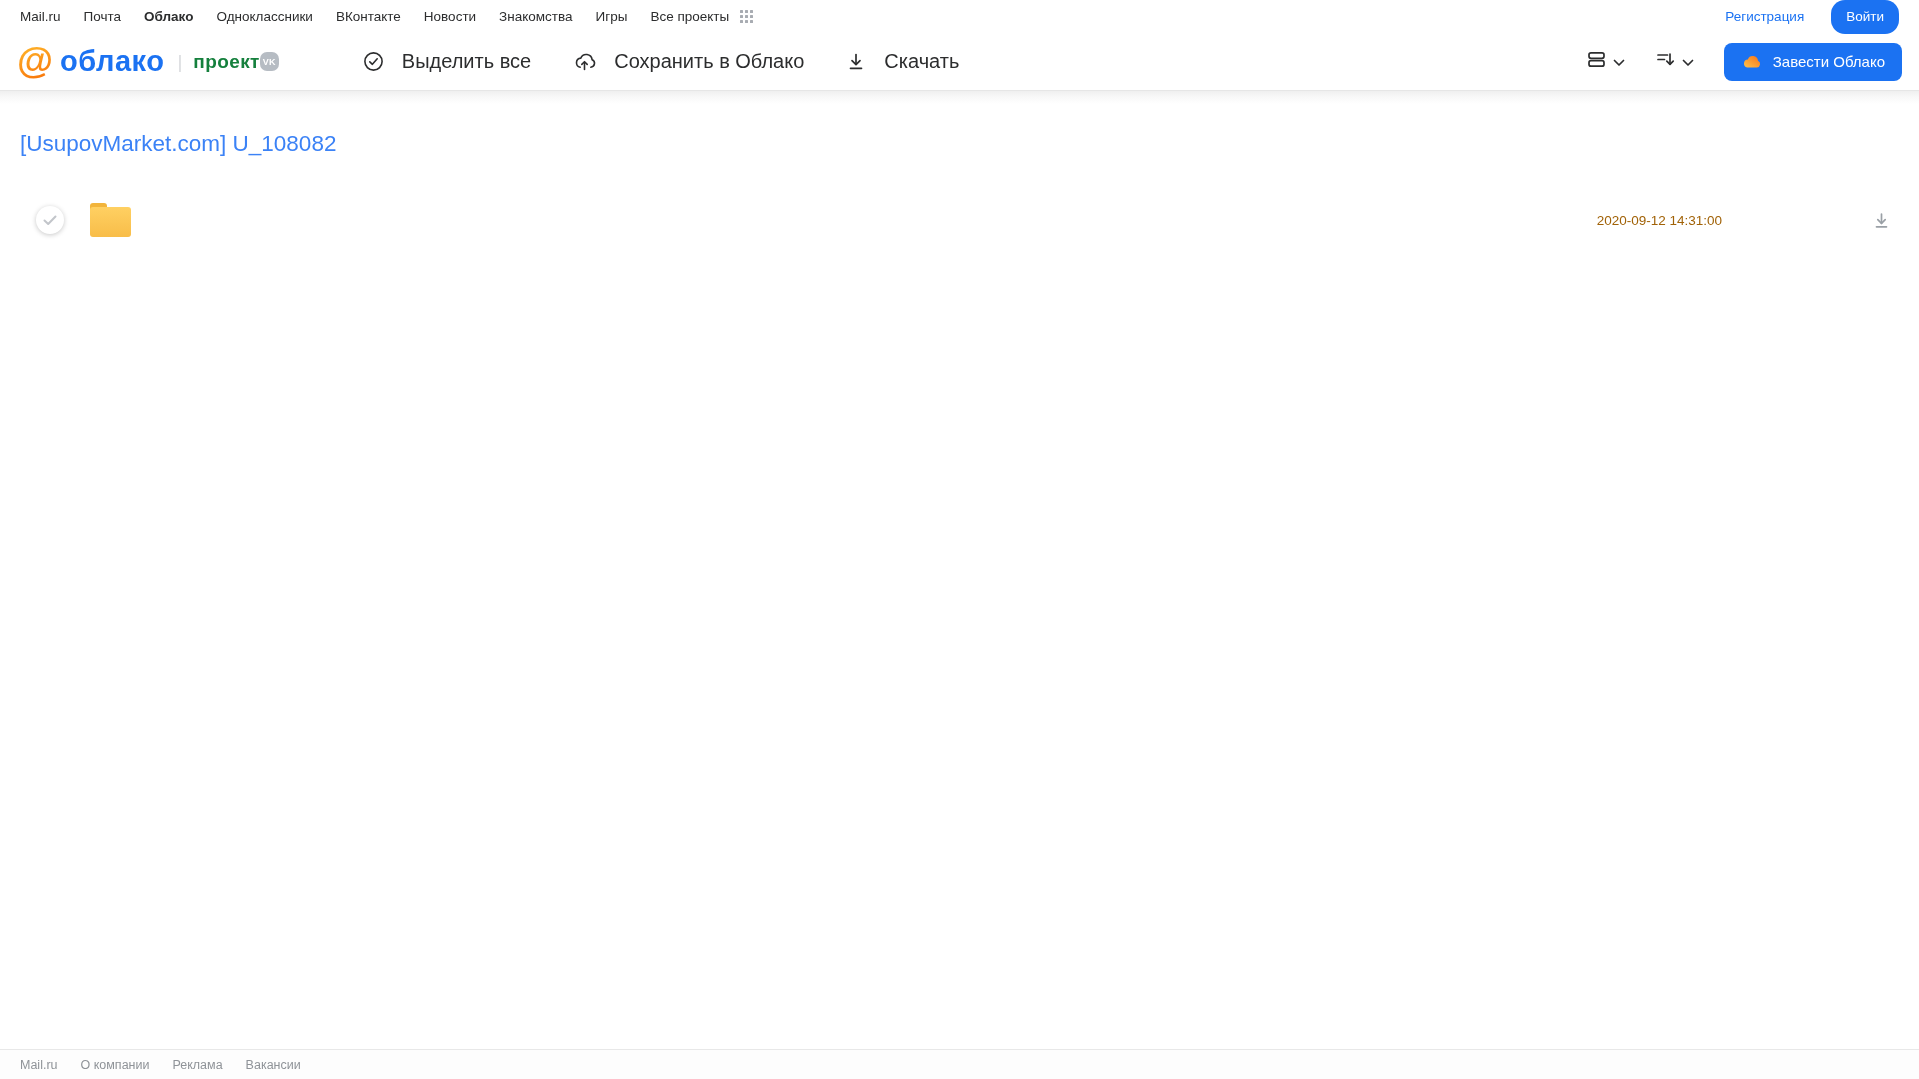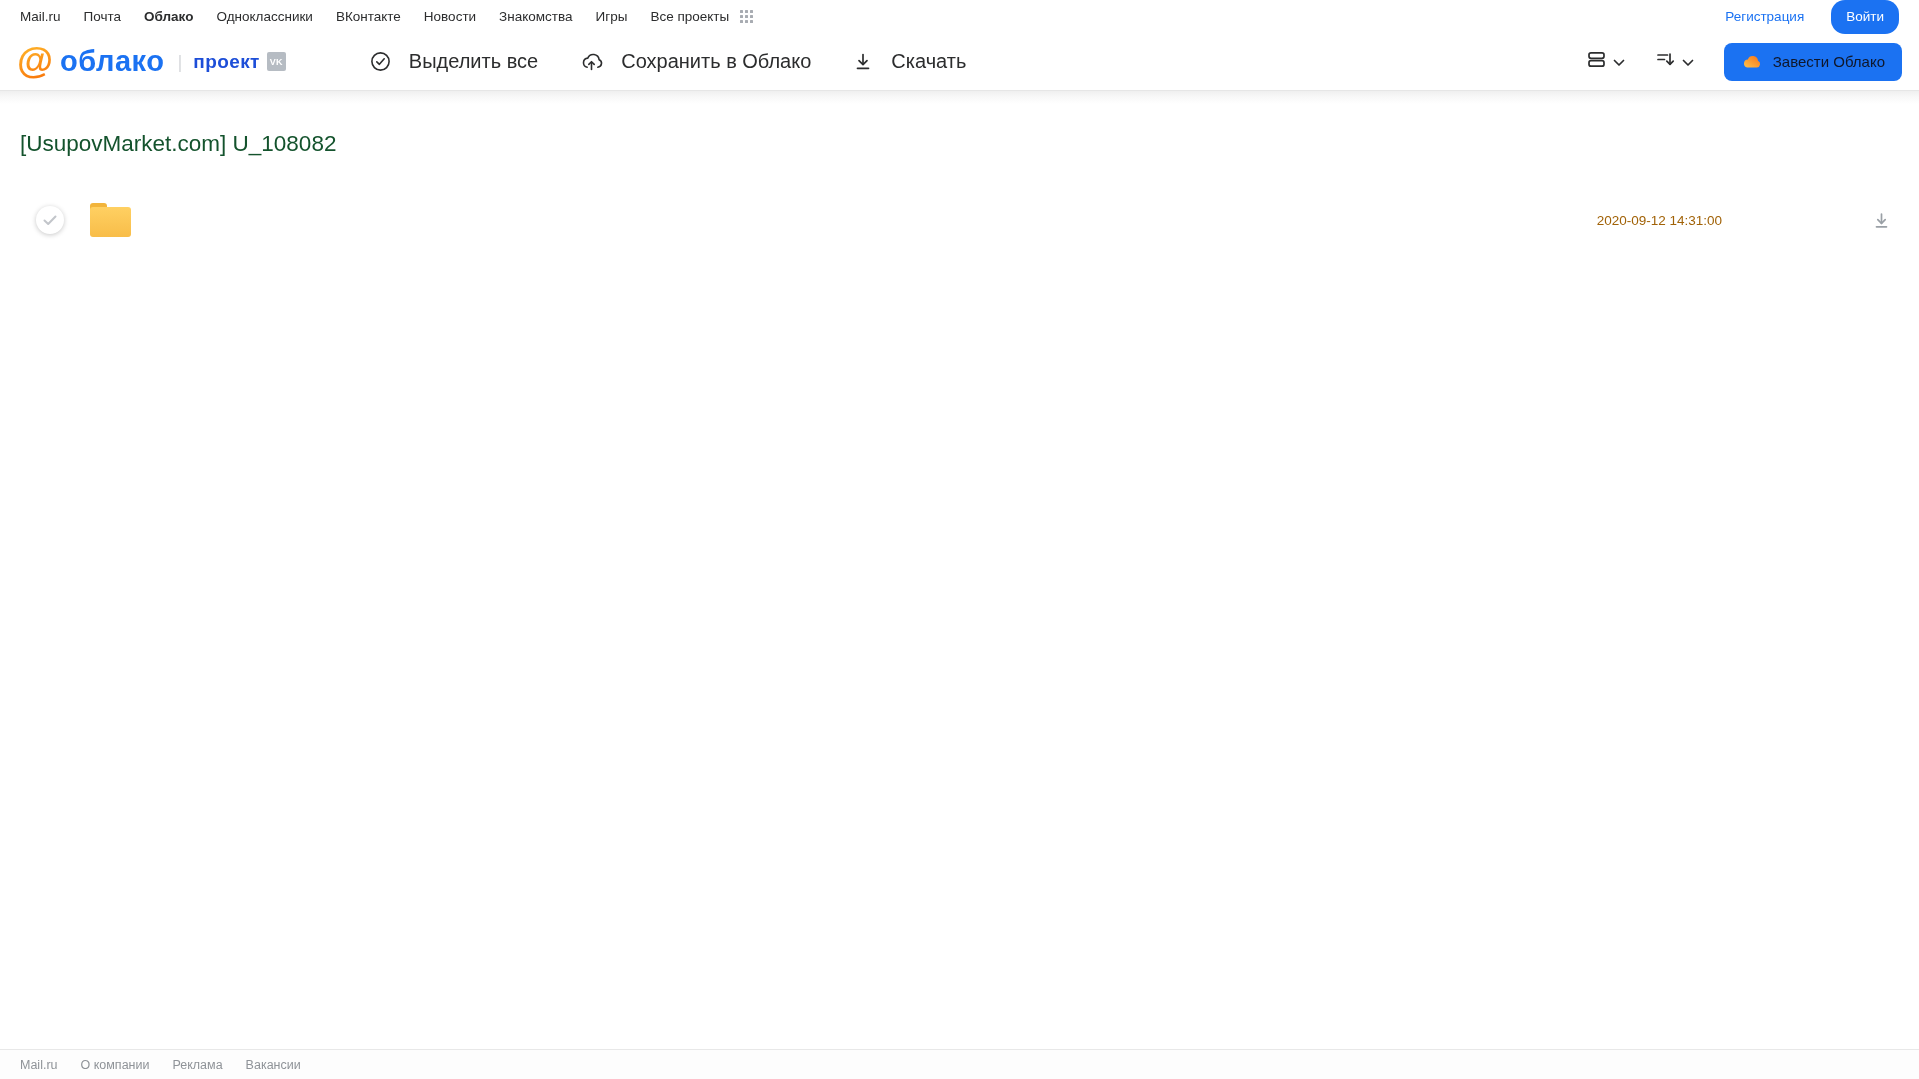--- a/index.html
+++ b/index.html
@@ -66,30 +66,29 @@
     transform: translateY(-1px);
   }
   .logo-word {
     font-size: 29px;
     font-weight: 700;
     color: #1b72f2;
     letter-spacing: 0.5px;
   }
   .logo-divider { color: #d8dadd; font-size: 19px; margin: 0 11px 0 13px; font-weight: 300; }
   .logo-project {
-    color: #1d4ed8;
+    color: #15803d;
     font-size: 19px;
     font-weight: 600;
     letter-spacing: 0.4px;
-    margin-right: 7px;
   }
   .vk-badge {
     width: 19px; height: 19px;
     background: #b6bcc3;
-    border-radius: 2px;
+    border-radius: 7px;
     color: #fff;
     font-size: 9px;
     font-weight: 700;
     display: flex;
     align-items: center;
     justify-content: center;
     letter-spacing: 0.3px;
   }
 
   .toolbar { display: flex; align-items: center; gap: 42px; margin-left: 84px; }
@@ -109,21 +108,21 @@
   .header-spacer { flex: 1; }
 
   .view-controls { display: flex; align-items: center; gap: 30px; margin-right: 30px; }
   .vc-group { display: flex; align-items: center; gap: 6px; cursor: pointer; }
 
   .create-cloud-btn {
     height: 38px;
     background: #1b72f2;
     border: none;
     border-radius: 8px;
-    color: #0f172a;
+    color: #ffffff;
     font-size: 15px;
     font-family: inherit;
     display: flex;
     align-items: center;
     gap: 10px;
     padding: 0 17px;
     cursor: pointer;
   }
 
   .header-shadow {
@@ -131,21 +130,21 @@
     border-top: 1px solid #e6e6e6;
     background: linear-gradient(to bottom, #efefef 0%, #f8f8f8 45%, #ffffff 100%);
   }
 
   
   .content { padding: 0 20px; }
   .page-title {
     margin-top: 26px;
     font-size: 22.5px;
     font-weight: 500;
-    color: #14532d;
+    color: #3b82f6;
     line-height: 28px;
   }
 
   .file-row {
     margin-top: 38px;
     height: 48px;
     display: flex;
     align-items: center;
   }
   .row-check {

